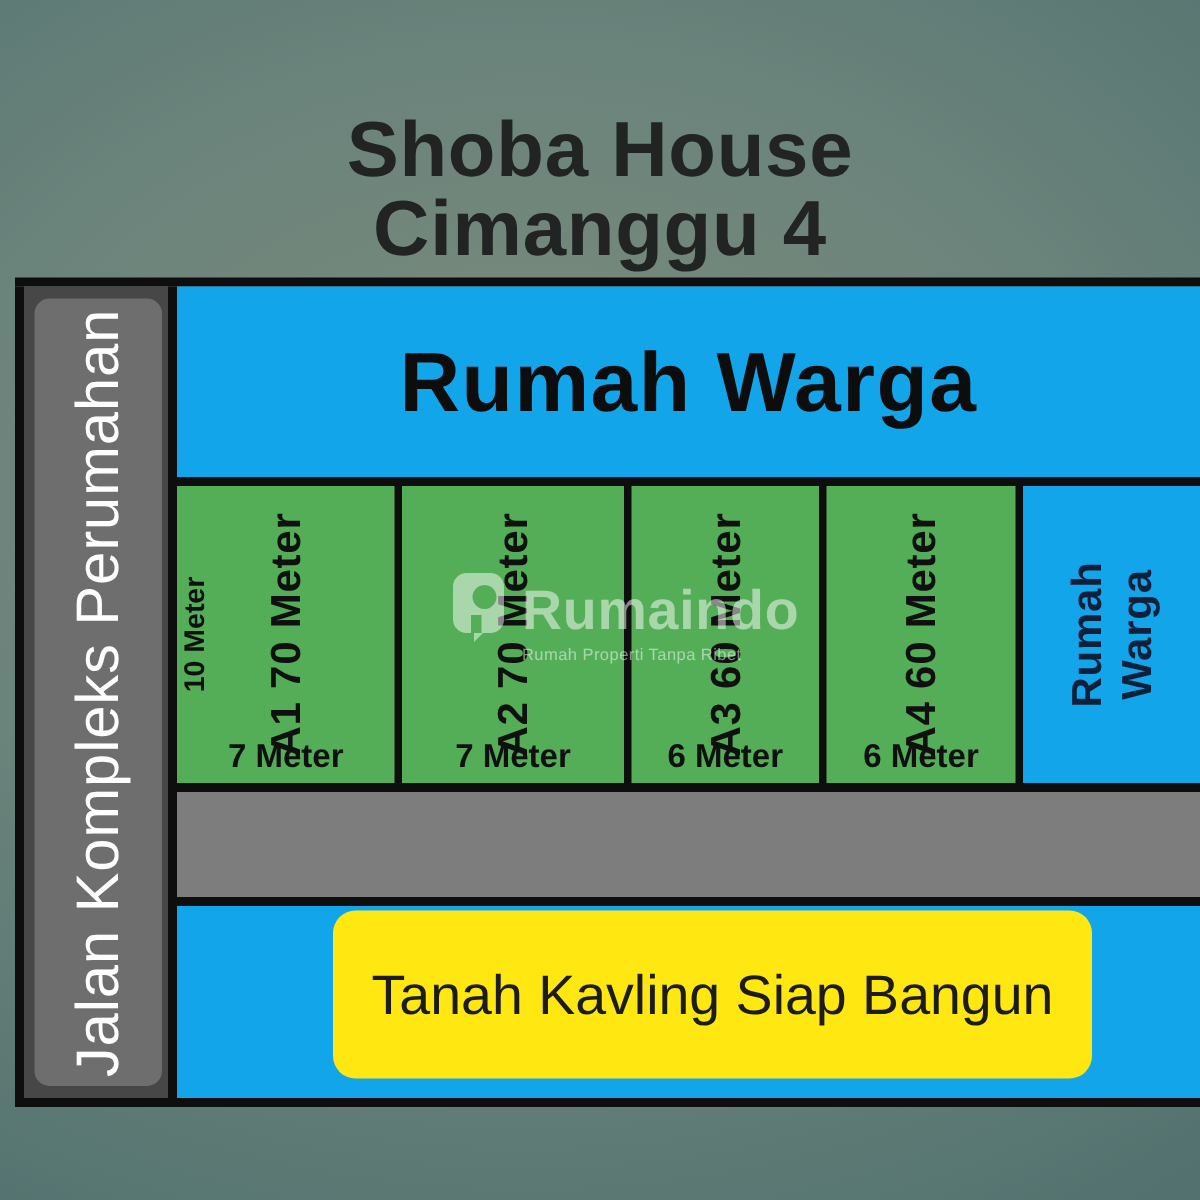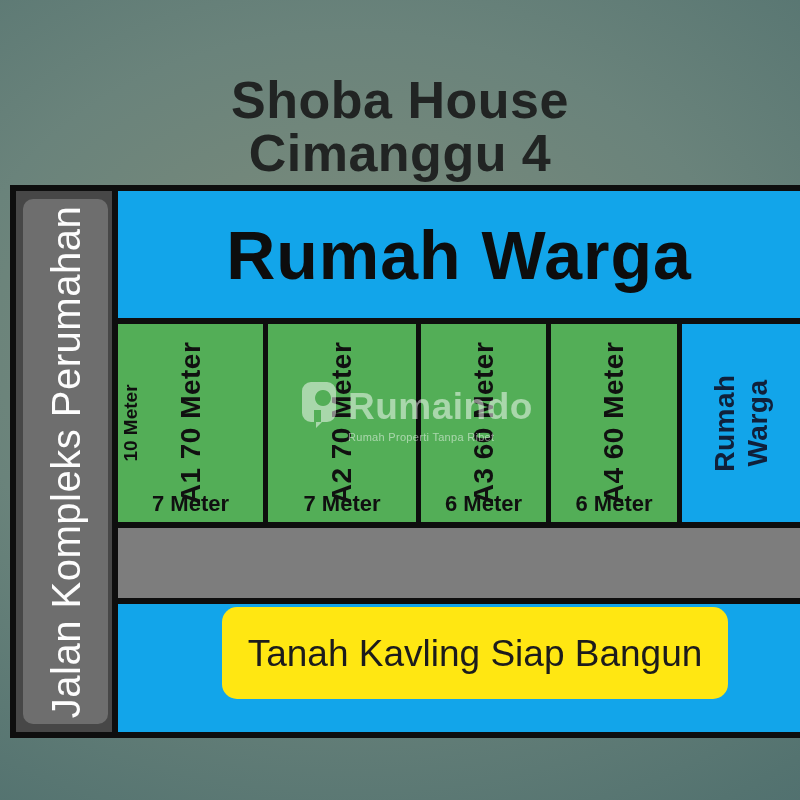--- a/index.html
+++ b/index.html
@@ -50,21 +50,21 @@
   .main {
     position: absolute; left: 108px; right: 0; top: 0; bottom: 0;
     display: flex; flex-direction: column;
   }
 
   .top-strip {
     height: 133px; background: #12a5ea; border-bottom: 6px solid #0e0e0e;
     display: flex; align-items: center; justify-content: center;
   }
   .top-strip-label {
-    color: #0d0d0d; font-weight: bold; font-size: 68px; letter-spacing: 1px;
+    color: #0d0d0d; font-weight: bold; font-size: 56px; letter-spacing: 1px;
   }
 
   .plots-row {
     height: 204px; border-bottom: 6px solid #0e0e0e;
     background: #0e0e0e; display: flex; gap: 5px;
   }
   .plot { position: relative; background: #53ae57; }
   .plot.w7a { width: 145px; }
   .plot.w7b { width: 148px; }
   .plot.w6a { width: 125px; }
@@ -85,21 +85,21 @@
     line-height: 33px; text-align: center; letter-spacing: 0.5px;
   }
 
   .road { height: 70px; background: #7d7d7d; }
 
   .bottom-strip {
     flex: 1; background: #12a5ea; border-top: 6px solid #0e0e0e;
     position: relative;
   }
   .banner {
-    position: absolute; left: 104px; top: 3px; width: 506px; height: 92px;
+    position: absolute; left: 104px; top: 3px; width: 506px; height: 112px;
     background: #ffe712; border-radius: 15px;
     display: flex; flex-direction: column; align-items: center; justify-content: center;
     color: #1c1c1c; font-size: 37px; line-height: 47px; font-weight: 400;
   }
 
   
   .watermark {
     position: absolute; left: 302px; top: 374px; z-index: 5;
     display: flex; align-items: flex-start; gap: 12px;
     color: rgba(255,255,255,0.5); pointer-events: none;

